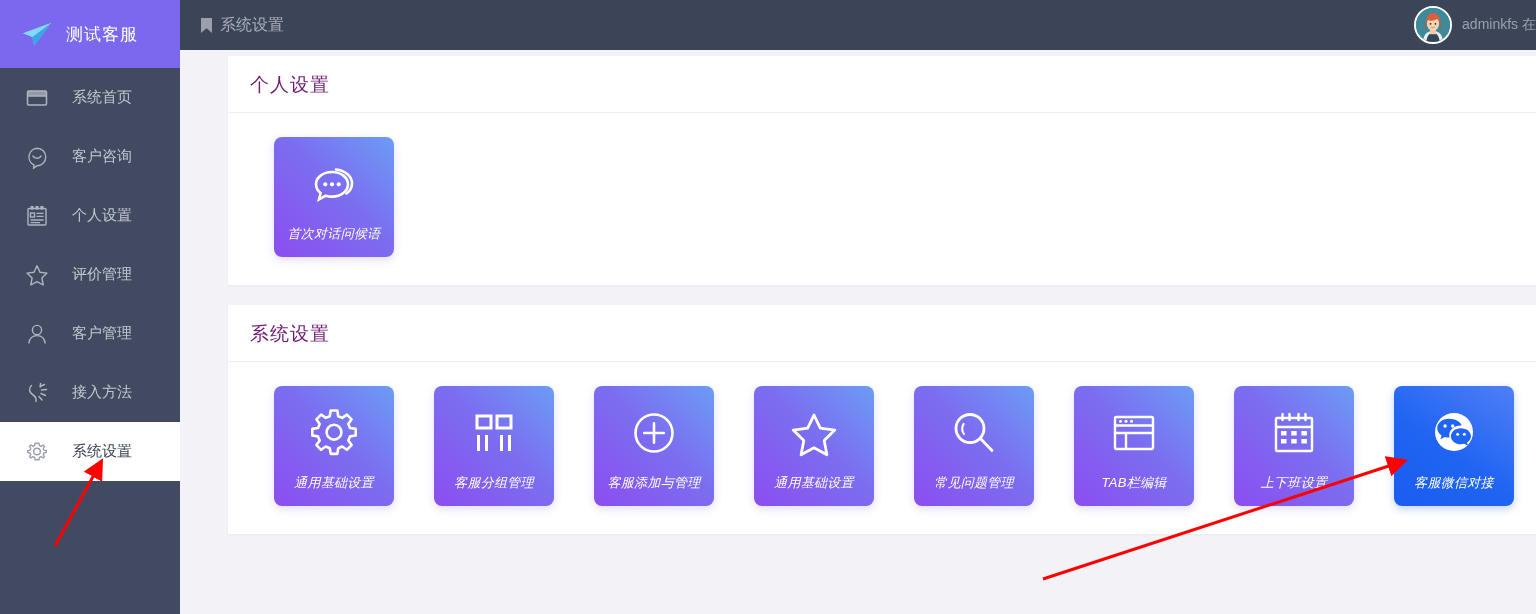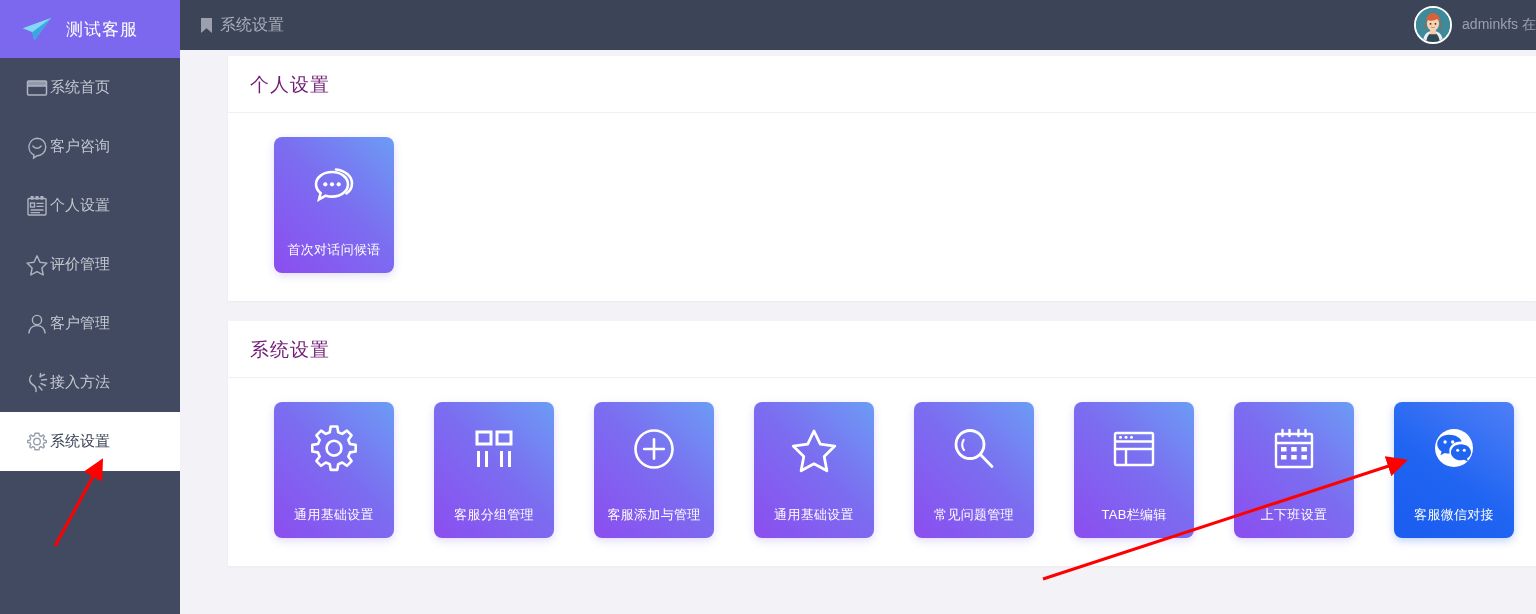--- a/index.html
+++ b/index.html
@@ -13,34 +13,35 @@
 
   
   #sidebar {
     width: 180px; height: 614px;
     background: #414a60;
     flex: 0 0 180px;
     position: relative;
     z-index: 5;
   }
   #logo {
-    height: 58px;
+    height: 68px;
     background: #7b68ee;
     display: flex; align-items: center;
     padding-left: 22px;
     gap: 14px;
   }
   #logo .plane { width: 30px; height: 24px; flex: 0 0 30px; }
   #logo .brand {
     color: #ffffff; font-size: 17px; letter-spacing: 1px; font-weight: 400;
   }
   .nav-item {
     height: 59px;
     display: flex; align-items: center;
     padding-left: 24px;
+    gap: 22px;
     color: #c3c7d1;
     font-size: 15px;
     cursor: pointer;
   }
   .nav-item .ic { width: 26px; height: 26px; flex: 0 0 26px; display: flex; align-items: center; justify-content: center; }
   .nav-item .ic svg { width: 26px; height: 26px; display: block; }
   .nav-item.active { background: #ffffff; color: #3a4254; }
   .nav-item.active .ic svg { stroke: #9aa0ac; }
   .nav-item .lbl { white-space: nowrap; }
 
@@ -77,29 +78,30 @@
     box-shadow: 0 1px 2px rgba(0,0,0,0.04);
   }
   .panel-head {
     padding: 16px 0 14px 22px;
     border-bottom: 1px solid #eef0f3;
   }
   .panel-head .t { font-size: 19px; color: #701a75; font-weight: 400; letter-spacing: 1px; }
   .panel-body { padding: 24px 0 28px 46px; display: flex; gap: 40px; flex-wrap: nowrap; }
 
   .tile {
-    width: 120px; height: 136px; border-radius: 8px;
+    width: 120px; height: 120px; border-radius: 8px;
     position: relative;
     display: flex; flex-direction: column;
     align-items: center; justify-content: flex-start;
     padding-top: 20px;
     cursor: pointer;
     background: linear-gradient(225deg, #6c9cf5 0%, #7b6ef0 45%, #8c4df0 100%);
     box-shadow: 0 3px 8px rgba(120,100,230,0.22);
     flex: 0 0 120px;
+    font-style: italic;
   }
   .tile.wechat {
     background: linear-gradient(215deg, #4f7ff6 0%, #2064f2 55%, #1a5df0 100%);
     box-shadow: 0 3px 8px rgba(30,90,230,0.28);
   }
   .tile .ticon { width: 54px; height: 54px; display: flex; align-items: center; justify-content: center; }
   .tile .ticon svg { width: 54px; height: 54px; display: block; }
   .tile .tlabel {
     position: absolute; bottom: 14px; left: 0; right: 0;
     text-align: center; color: #ffffff; font-size: 13px;

